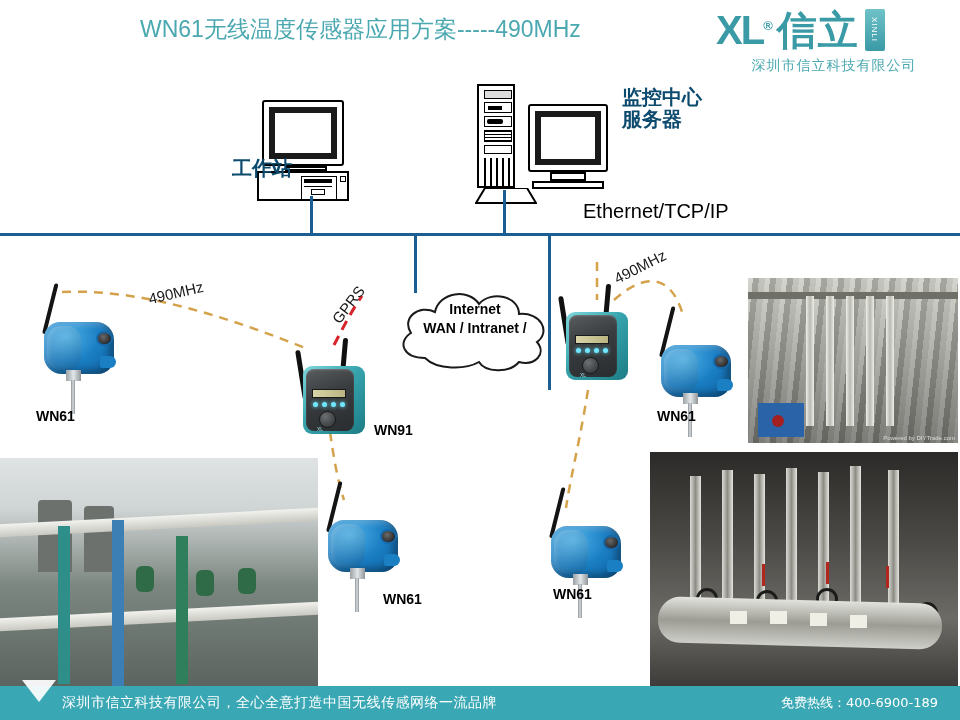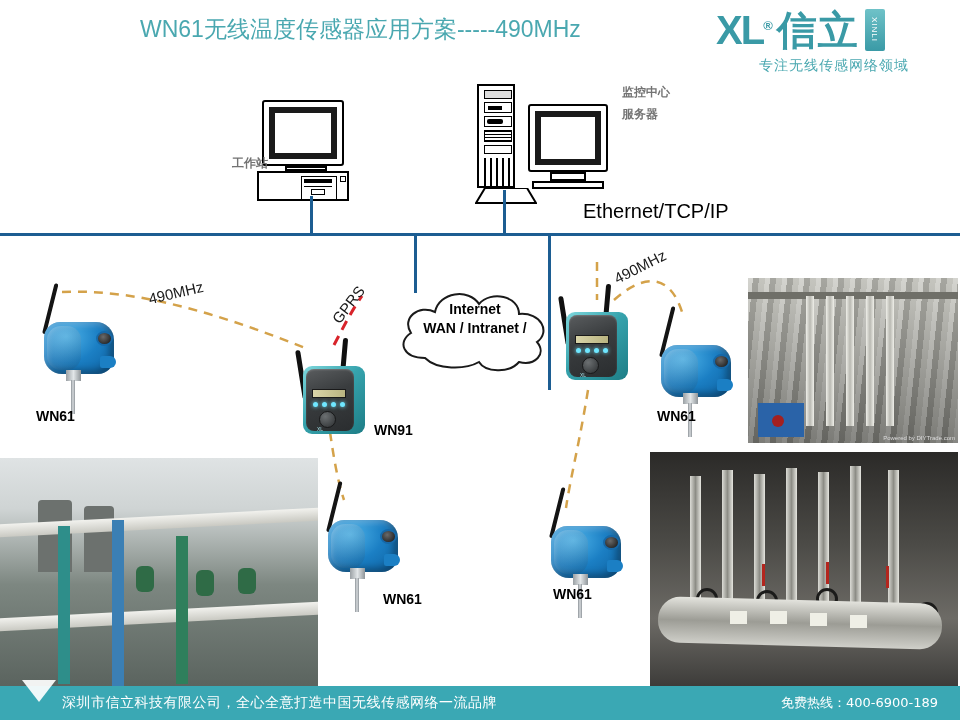--- a/index.html
+++ b/index.html
@@ -84,21 +84,21 @@
   .line { position: absolute; background: #1c5d92; }
 
   
   .mono { position: absolute; }
   .crt-outer { border: 2px solid #000; background: #fff; border-radius: 3px; }
   .crt-screen { background: #fff; border: 6px solid #1a1a1a; }
   .base-box { border: 2px solid #000; background: #fff; }
 
   .label-cn {
     position: absolute; font-family: "DejaVu Serif", serif;
-    font-size: 12px; color: #737373; font-weight: 700; white-space: nowrap;
+    font-size: 20px; color: #0c4a6e; font-weight: 700; white-space: nowrap;
   }
   .label-en {
     position: absolute; font-family: "Liberation Sans", sans-serif;
     font-size: 20px; color: #000; white-space: nowrap;
   }
   .dev-label {
     position: absolute; font-family: "Liberation Sans", sans-serif;
     font-size: 14px; font-weight: 700; color: #000; white-space: nowrap;
   }
 
@@ -227,21 +227,21 @@
   <div class="logo-wrap">
     <div class="logo-row">
       <div class="logo-xl">
         <span>XL</span><span class="logo-deg">®</span>
       </div>
       <div class="logo-cn">信立</div>
       <div class="logo-box">
         <span>XINLI</span>
       </div>
     </div>
-    <div class="logo-company">专注无线传感网络领域</div>
+    <div class="logo-company">深圳市信立科技有限公司</div>
   </div>
 
   <div class="photo" id="photo-pipes-tr">
     <div class="beam"></div>
     <div class="vpipe" style="left:58px;"></div>
     <div class="vpipe" style="left:78px;"></div>
     <div class="vpipe" style="left:98px;"></div>
     <div class="vpipe" style="left:118px;"></div>
     <div class="vpipe" style="left:138px;"></div>
     <div class="blueblk"></div>

